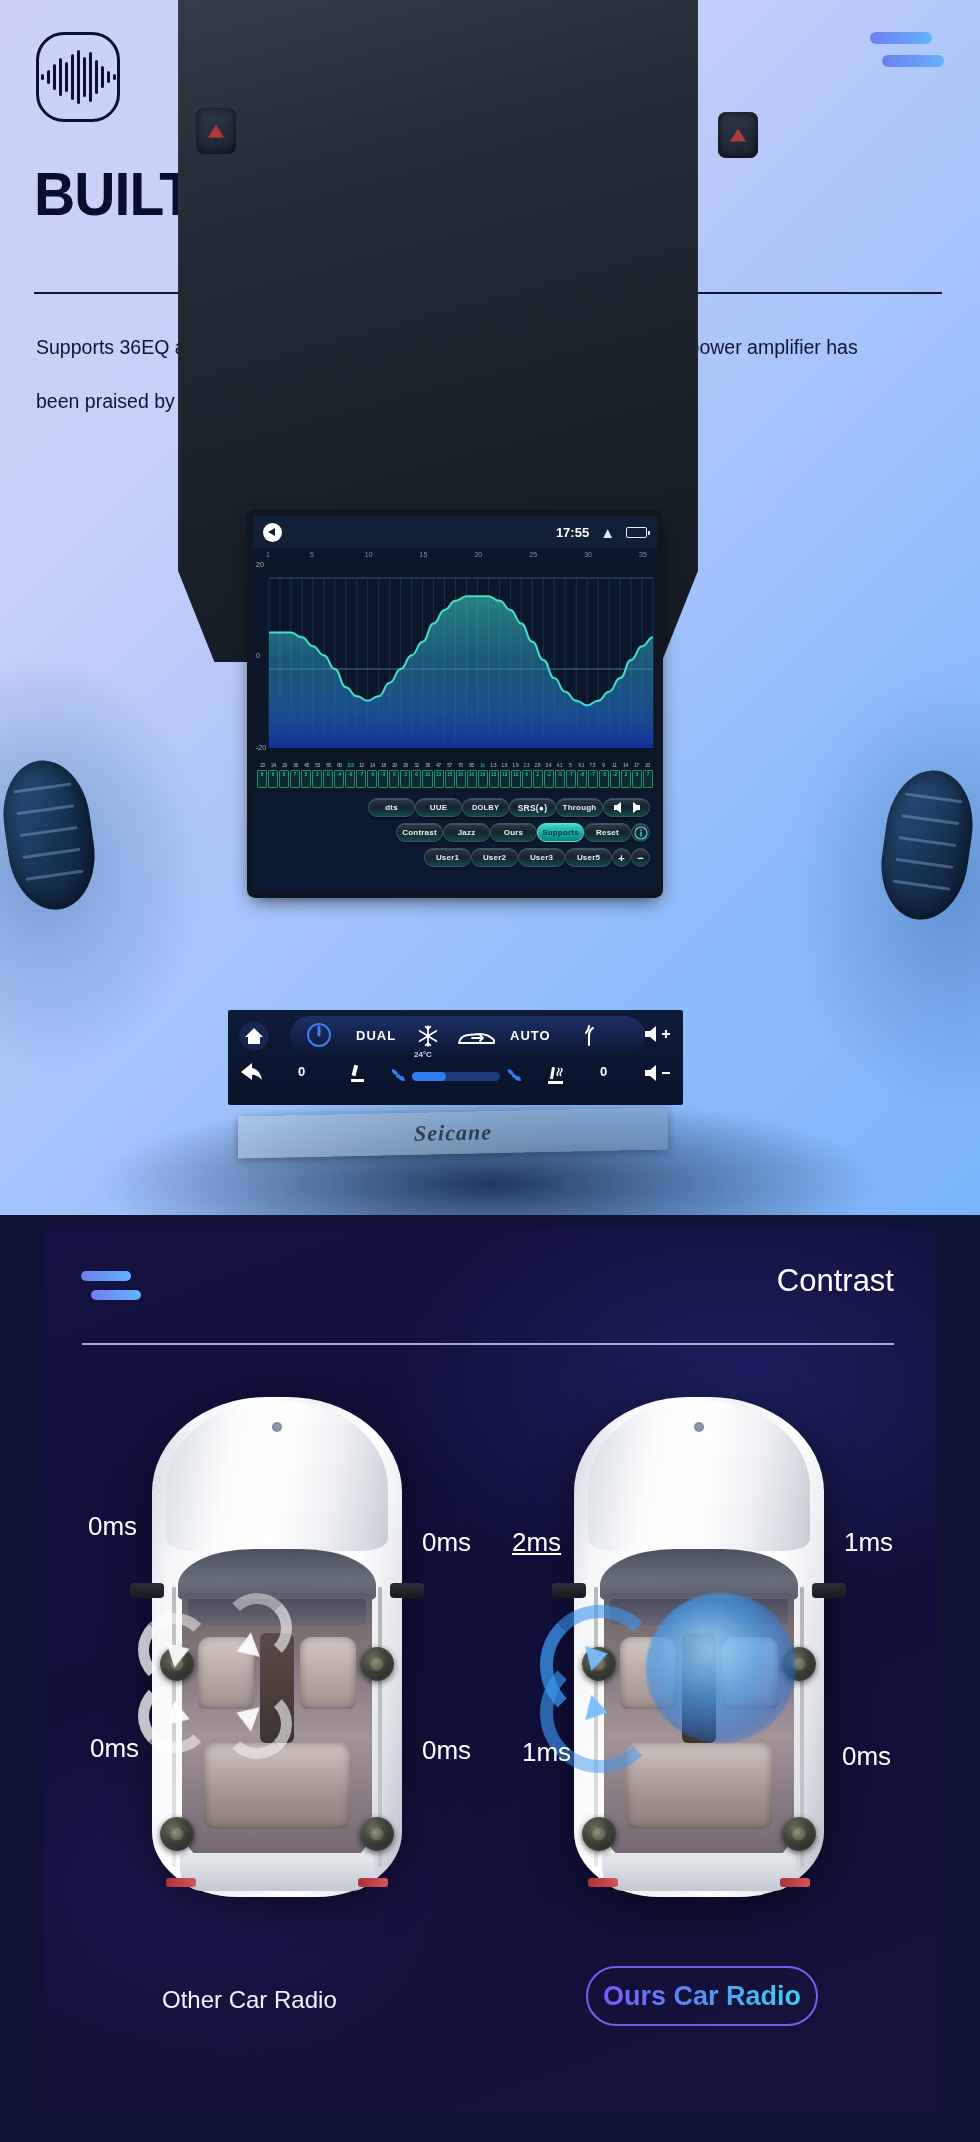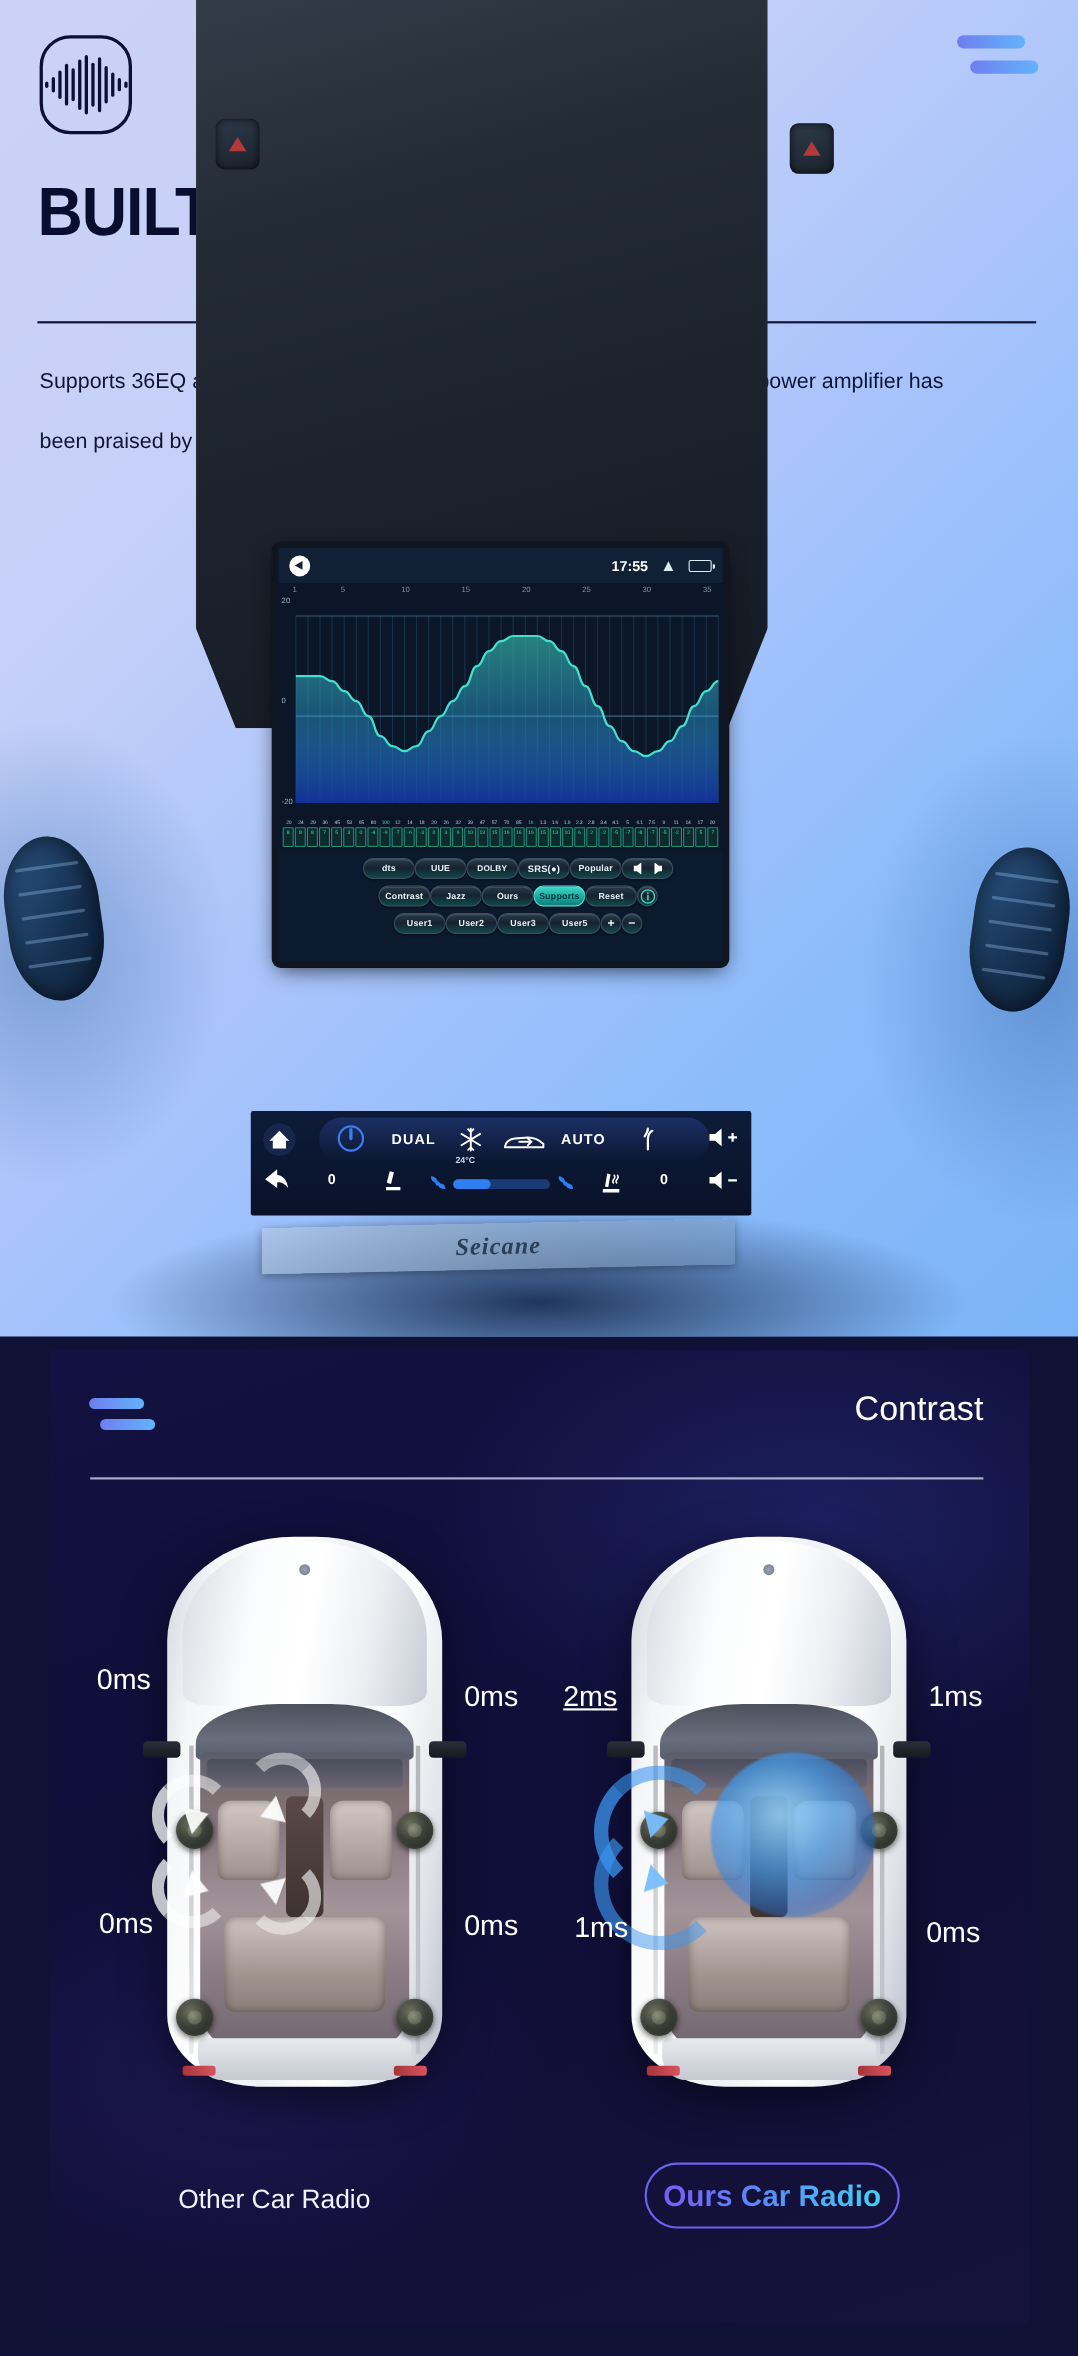--- a/index.html
+++ b/index.html
@@ -101,21 +101,21 @@
   .hazard { position: absolute; width: 40px; height: 46px; border-radius: 8px;
     background: linear-gradient(160deg, #2f3b4a, #1a222c);
     box-shadow: inset 0 0 8px rgba(0,0,0,.8); }
   .hazard.l { left: 196px; top: 108px; }
   .hazard.r { left: 718px; top: 112px; }
   .hazard .tri { position:absolute; left:50%; top:50%; transform: translate(-50%,-50%);
     width:0;height:0;border-left:8px solid transparent;border-right:8px solid transparent;
     border-bottom:13px solid #b03a3a; }
 
   .hu-screen {
-    position: absolute; left: 253px; top: 498px;
+    position: absolute; left: 253px; top: 516px;
     width: 404px; height: 376px;
     background: #0c1a2f;
     border-radius: 3px;
     overflow: hidden;
     box-shadow: 0 0 0 6px #10161f, 0 6px 20px rgba(0,0,0,.8);
   }
 
   
   .sbar { height: 32px; background: #112034; position: relative;
           display: flex; align-items: center; padding: 0 10px; }
@@ -148,21 +148,21 @@
     letter-spacing: -.2px; }
   .eq-freqrow span.hl { color: #29d6a0; }
   .eq-sliderrow { display: flex; gap: 1px; padding: 2px 0 4px; }
   .eq-slot { flex: 1; height: 18px; border: .8px solid #1f8f78;
     background: #0d2a2c; border-radius: 1px; position: relative; }
   .eq-slot b { position: absolute; left: 0; right: 0; top: 1px; text-align: center;
     font-size: 4.6px; color: #39e3ad; font-weight: normal; }
 
   
   .presets { background: #0c1a2f; padding: 6px 7px 7px; }
-  .prow { display: flex; justify-content: center; margin-bottom: 6px; margin-left: 32px; }
+  .prow { display: flex; justify-content: flex-end; margin-bottom: 6px; margin-left: 32px; }
   .pbtn {
     width: 47px; height: 19px; border-radius: 9px;
     background: linear-gradient(180deg, #2c3a49 0%, #16222f 48%, #0f4a4a 100%);
     border: .8px solid #3c5260;
     color: #e8f3f7; font-size: 8px; font-weight: bold;
     display: flex; align-items: center; justify-content: center;
     box-shadow: inset 0 1px 0 rgba(255,255,255,.13), 0 1px 2px rgba(0,0,0,.6);
     letter-spacing: .2px;
   }
   .pbtn.active {
@@ -612,21 +612,21 @@
           </div>
         </div>
     </div>
 
     <div class="presets">
       <div class="prow" id="prow1">
           <div class="pbtn">dts</div>
           <div class="pbtn">UUE</div>
           <div class="pbtn dolbytxt">DOLBY</div>
           <div class="pbtn srs">SRS(●)</div>
-          <div class="pbtn">Popular</div>
+          <div class="pbtn">Through</div>
           <div class="pbtn">
             <svg width="26" height="11" viewBox="0 0 26 11" fill="#fff">
               <path d="M0 3h3l4-3v11l-4-3H0z"></path>
               <path d="M26 3h-3l-4-3v11l4-3h3z"></path>
             </svg>
           </div>
         </div>
       <div class="prow" id="prow2">
           <div class="pbtn">Contrast</div>
           <div class="pbtn">Jazz</div>

